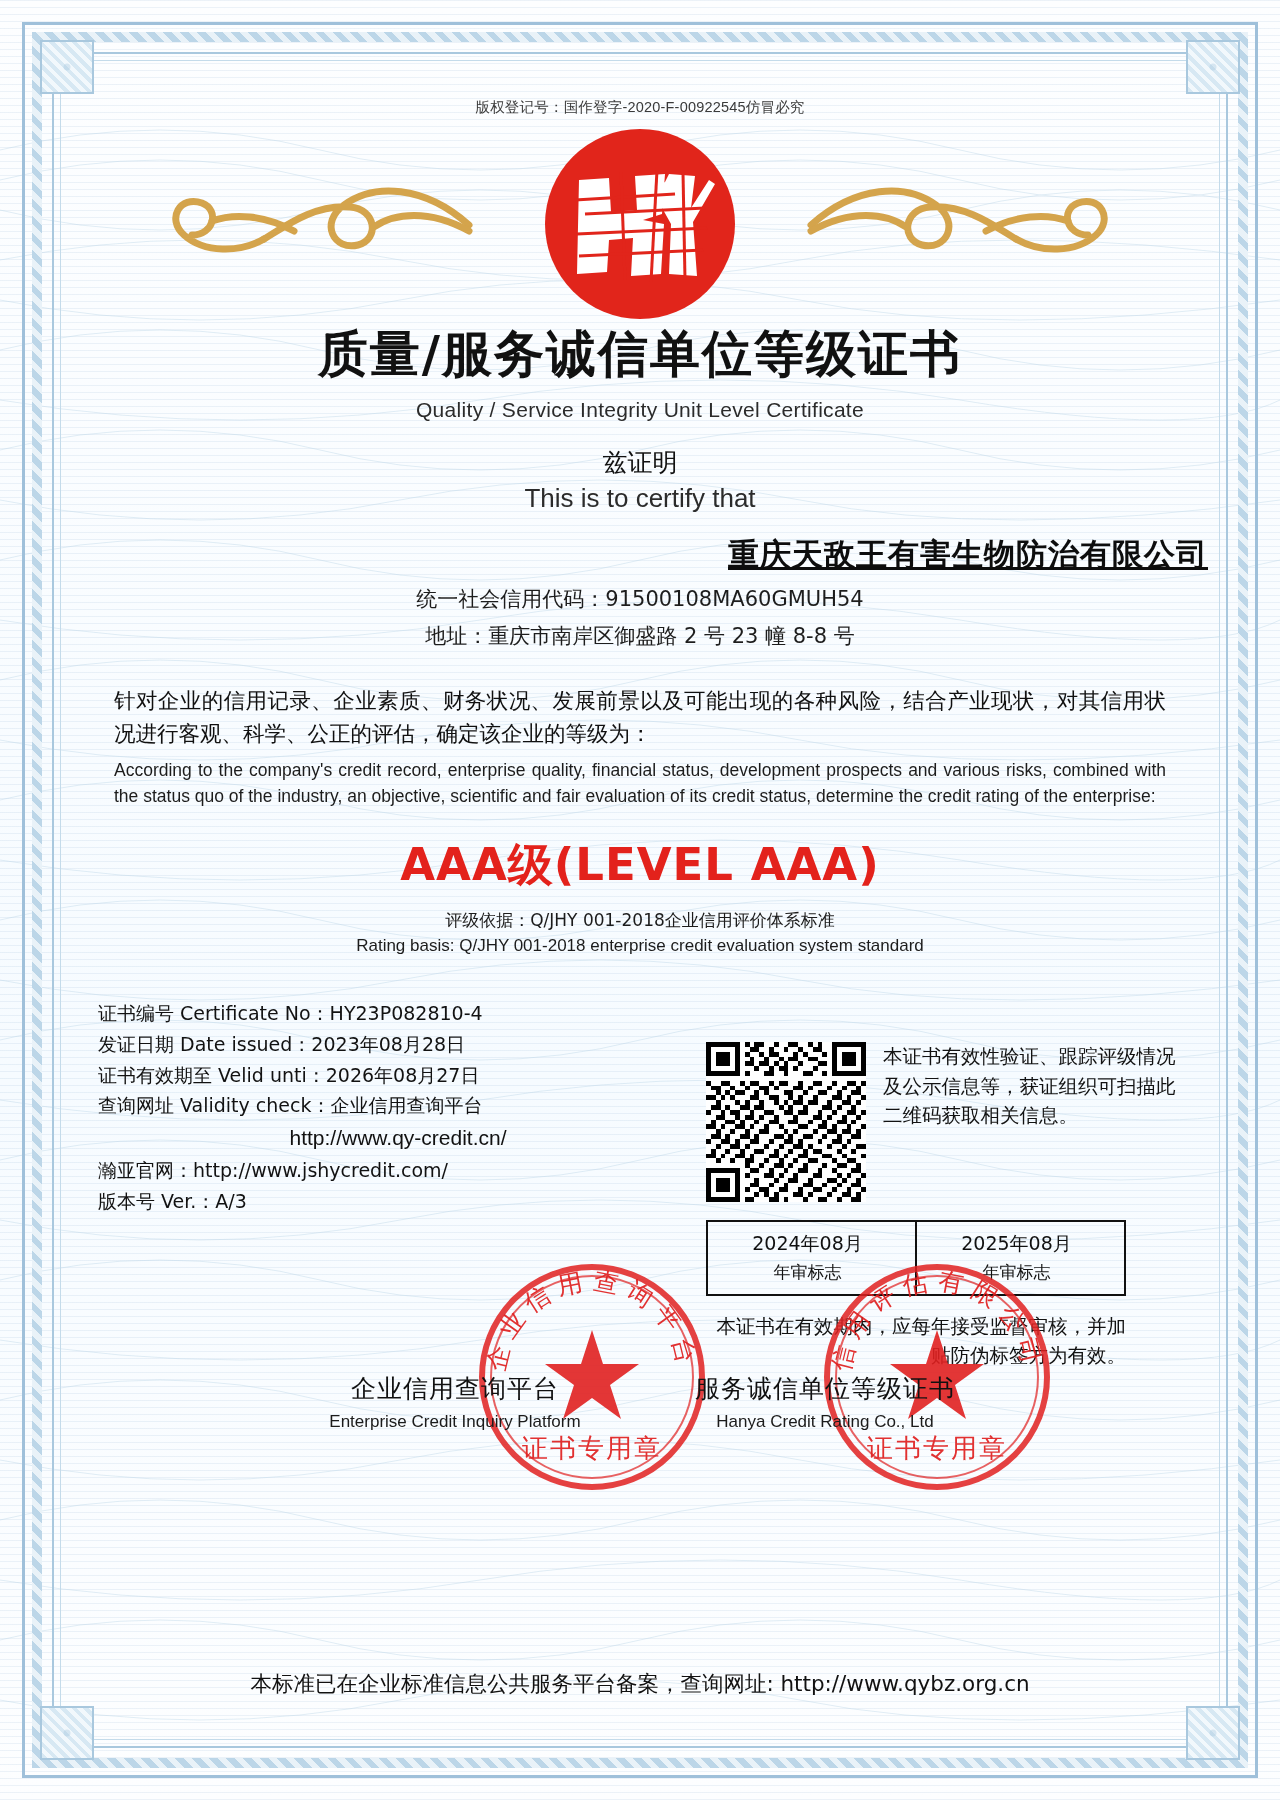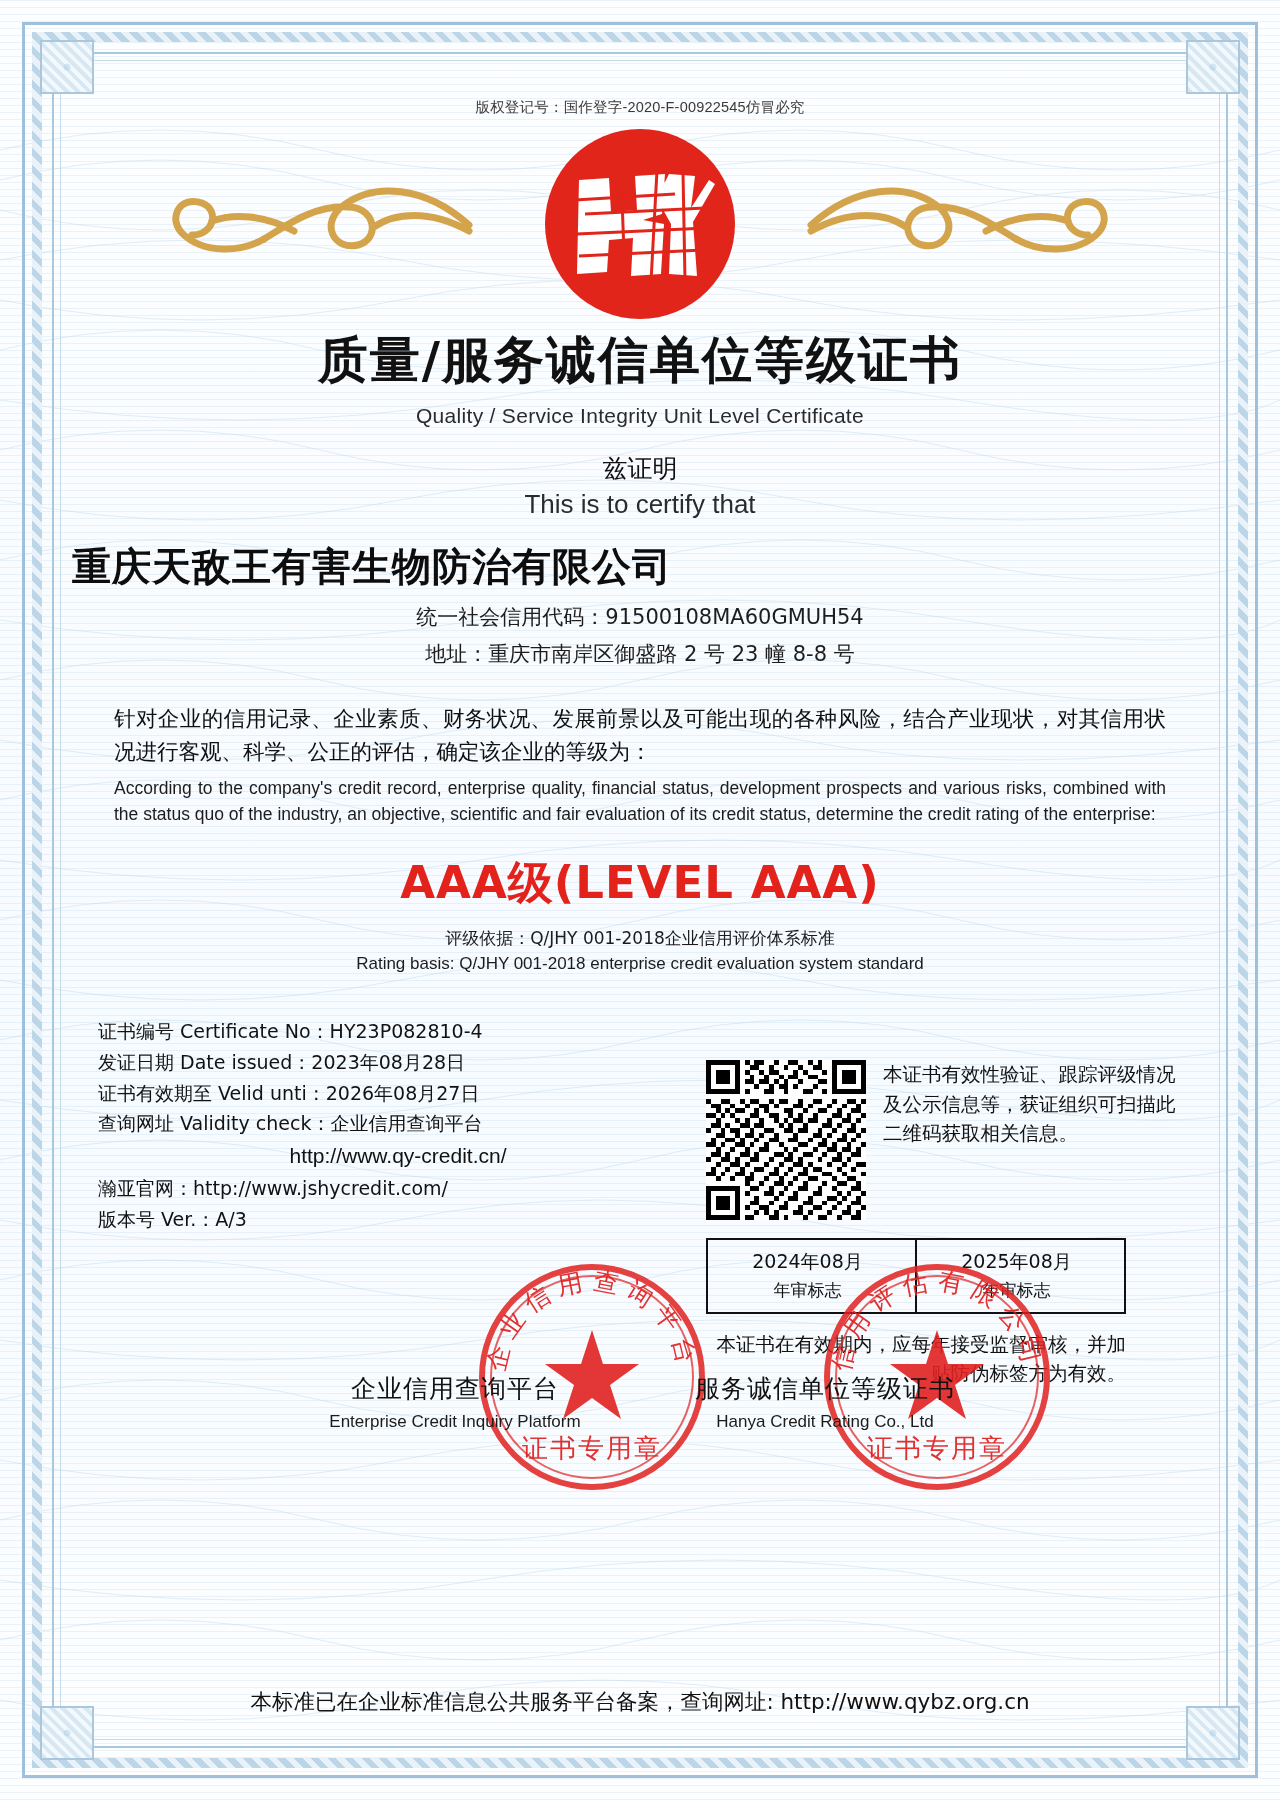--- a/index.html
+++ b/index.html
@@ -123,21 +123,20 @@
   }
   .emblem svg { display:block; }
 
   
   .title-cn {
     text-align: center;
     font-size: 50px;
     font-weight: bold;
     color: #111;
     letter-spacing: 2px;
-    margin-top: 6px;
     font-family: "DejaVu Sans", "Liberation Sans", sans-serif;
   }
   .title-en {
     text-align: center;
     font-size: 21px;
     color: #2b2b2b;
     margin-top: 10px;
     letter-spacing: .3px;
   }
   .certify-cn {
@@ -147,27 +146,28 @@
     margin-top: 24px;
     font-family: "DejaVu Sans", "Liberation Sans", sans-serif;
   }
   .certify-en {
     text-align: center;
     font-size: 26px;
     color: #2b2b2b;
     margin-top: 4px;
   }
   .company {
-    text-align: left;
-    font-size: 39px;
+    text-align: right;
+    font-size: 31px;
     font-weight: bold;
     color: #0d0d0d;
     margin-top: 20px;
     letter-spacing: 1px;
     font-family: "DejaVu Sans", "Liberation Sans", sans-serif;
+    text-decoration: underline;
   }
   .credit-code, .address {
     text-align: center;
     font-size: 21px;
     color: #1d1d1d;
     margin-top: 9px;
     font-family: "DejaVu Sans", "Liberation Sans", sans-serif;
   }
 
   
@@ -316,21 +316,21 @@
   .org .en {
     font-size: 17px;
     color: #1b1b1b;
     margin-top: 7px;
   }
 
   
   .footer {
     position: absolute;
     left: 0; right: 0;
-    bottom: 12px;
+    bottom: 30px;
     text-align: center;
     font-size: 21.5px;
     color: #111;
     font-family: "DejaVu Sans", "Liberation Sans", sans-serif;
   }
 </style>
 </head>
 <body>
 
 <div class="page">

